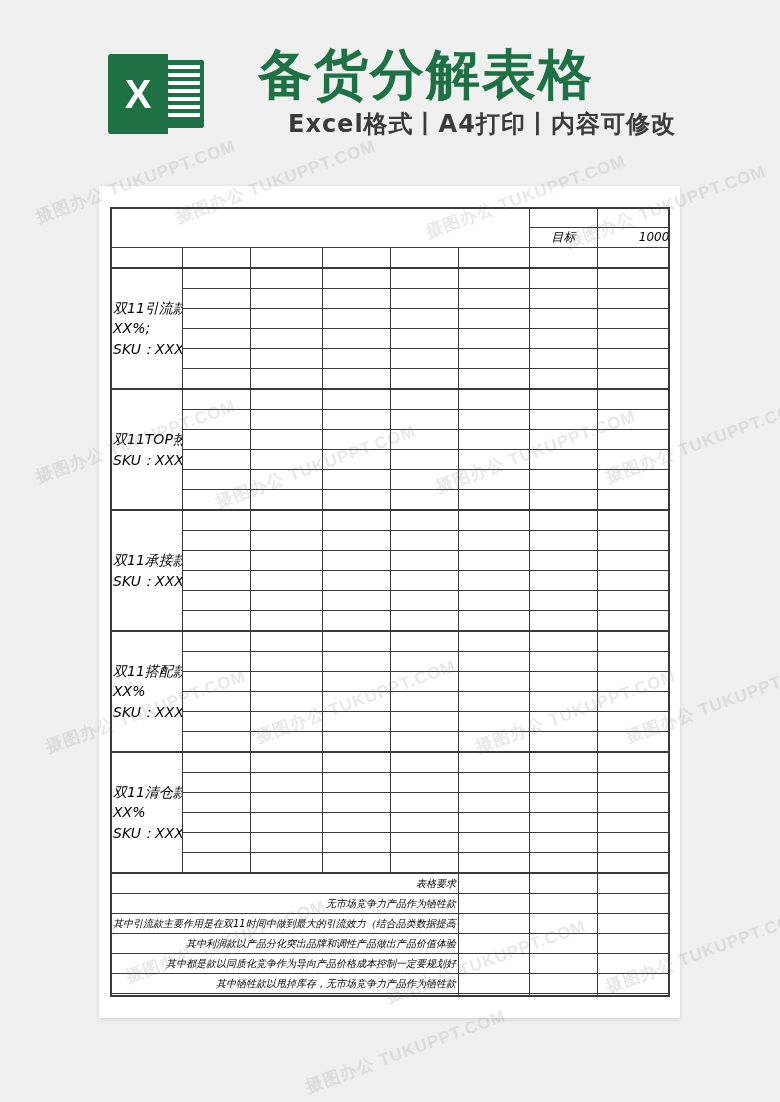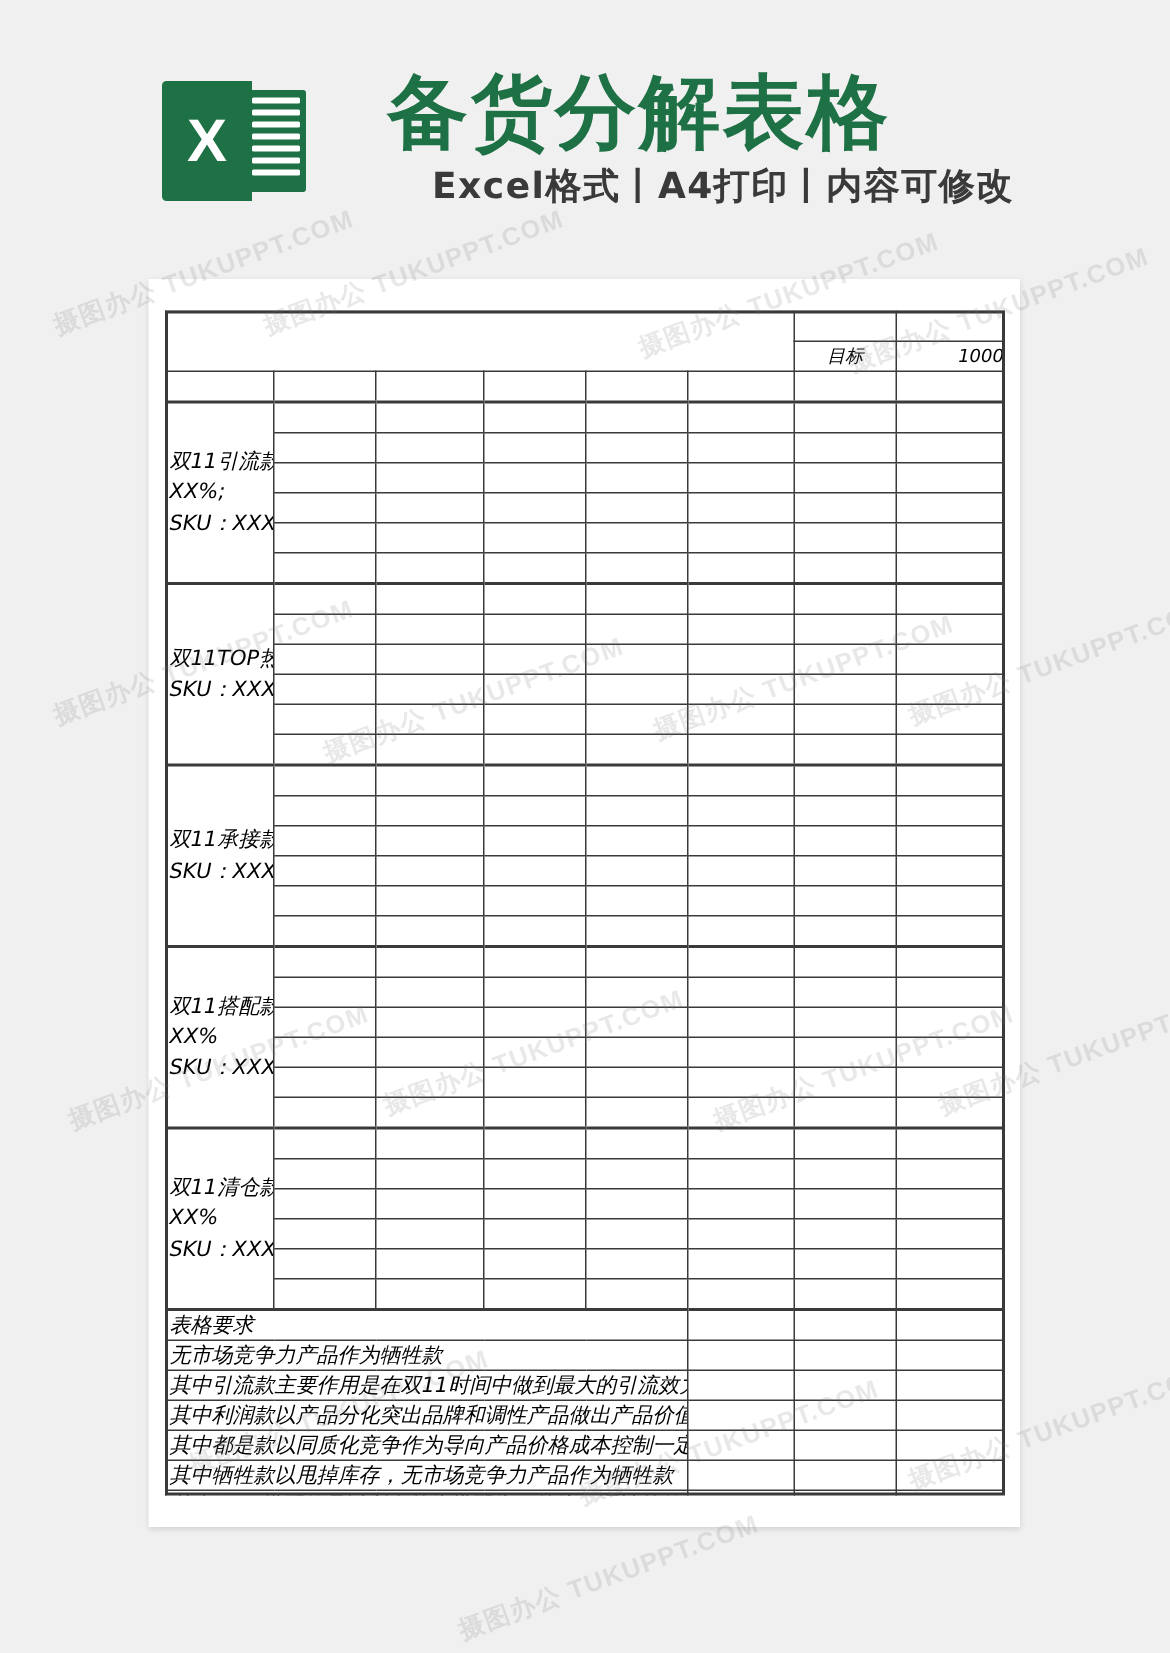--- a/index.html
+++ b/index.html
@@ -115,21 +115,21 @@
     font-size:14px;
     line-height:1.45;
     padding:2px 3px;
     word-break:break-all;
   }
   td.orange{background:#f4b183;}
   tr.group-start td{border-top:2px solid #3a3a3a;}
 
   
   td.note{
-    text-align:left;font-size:14px;padding-left:3px;
+    text-align:right;font-size:10px;padding-left:3px;
     border:1px solid #cfcfcf;background:#fff;
   }
   td.note-empty{border:1px solid #cfcfcf;background:#fff;}
   tr.notes-start td{border-top:2px solid #3a3a3a;}
 
   
   .frame{
     position:absolute;left:11px;top:21px;width:560px;height:790px;
     border:2px solid #3a3a3a;box-sizing:border-box;pointer-events:none;
   }

